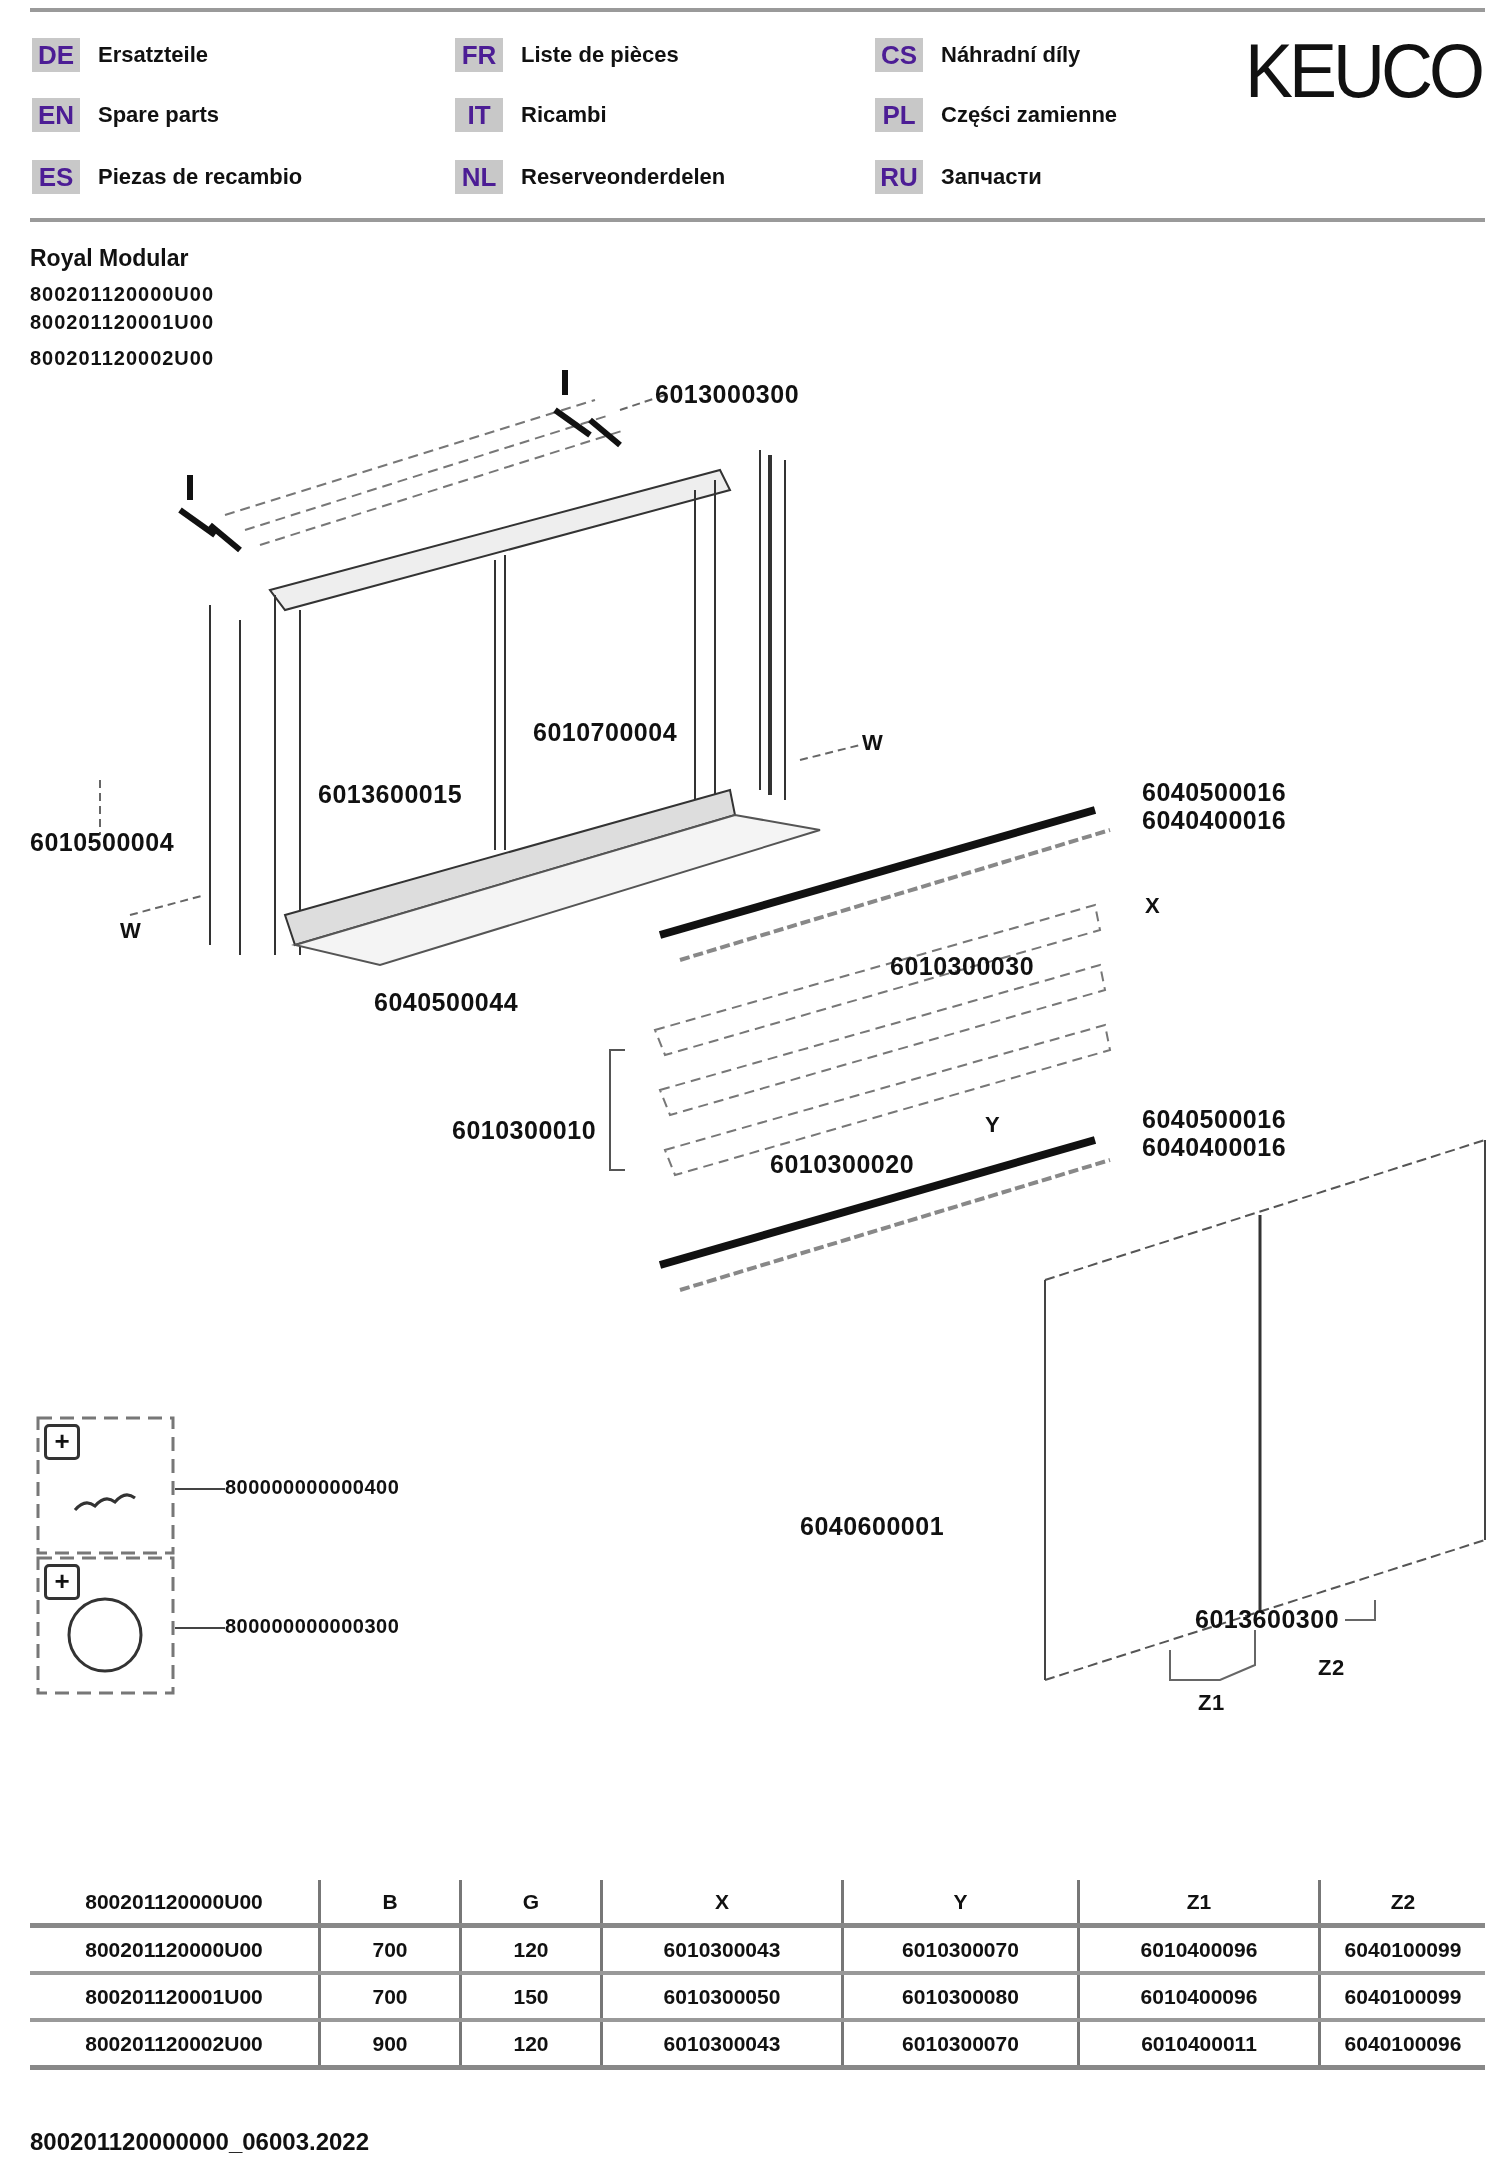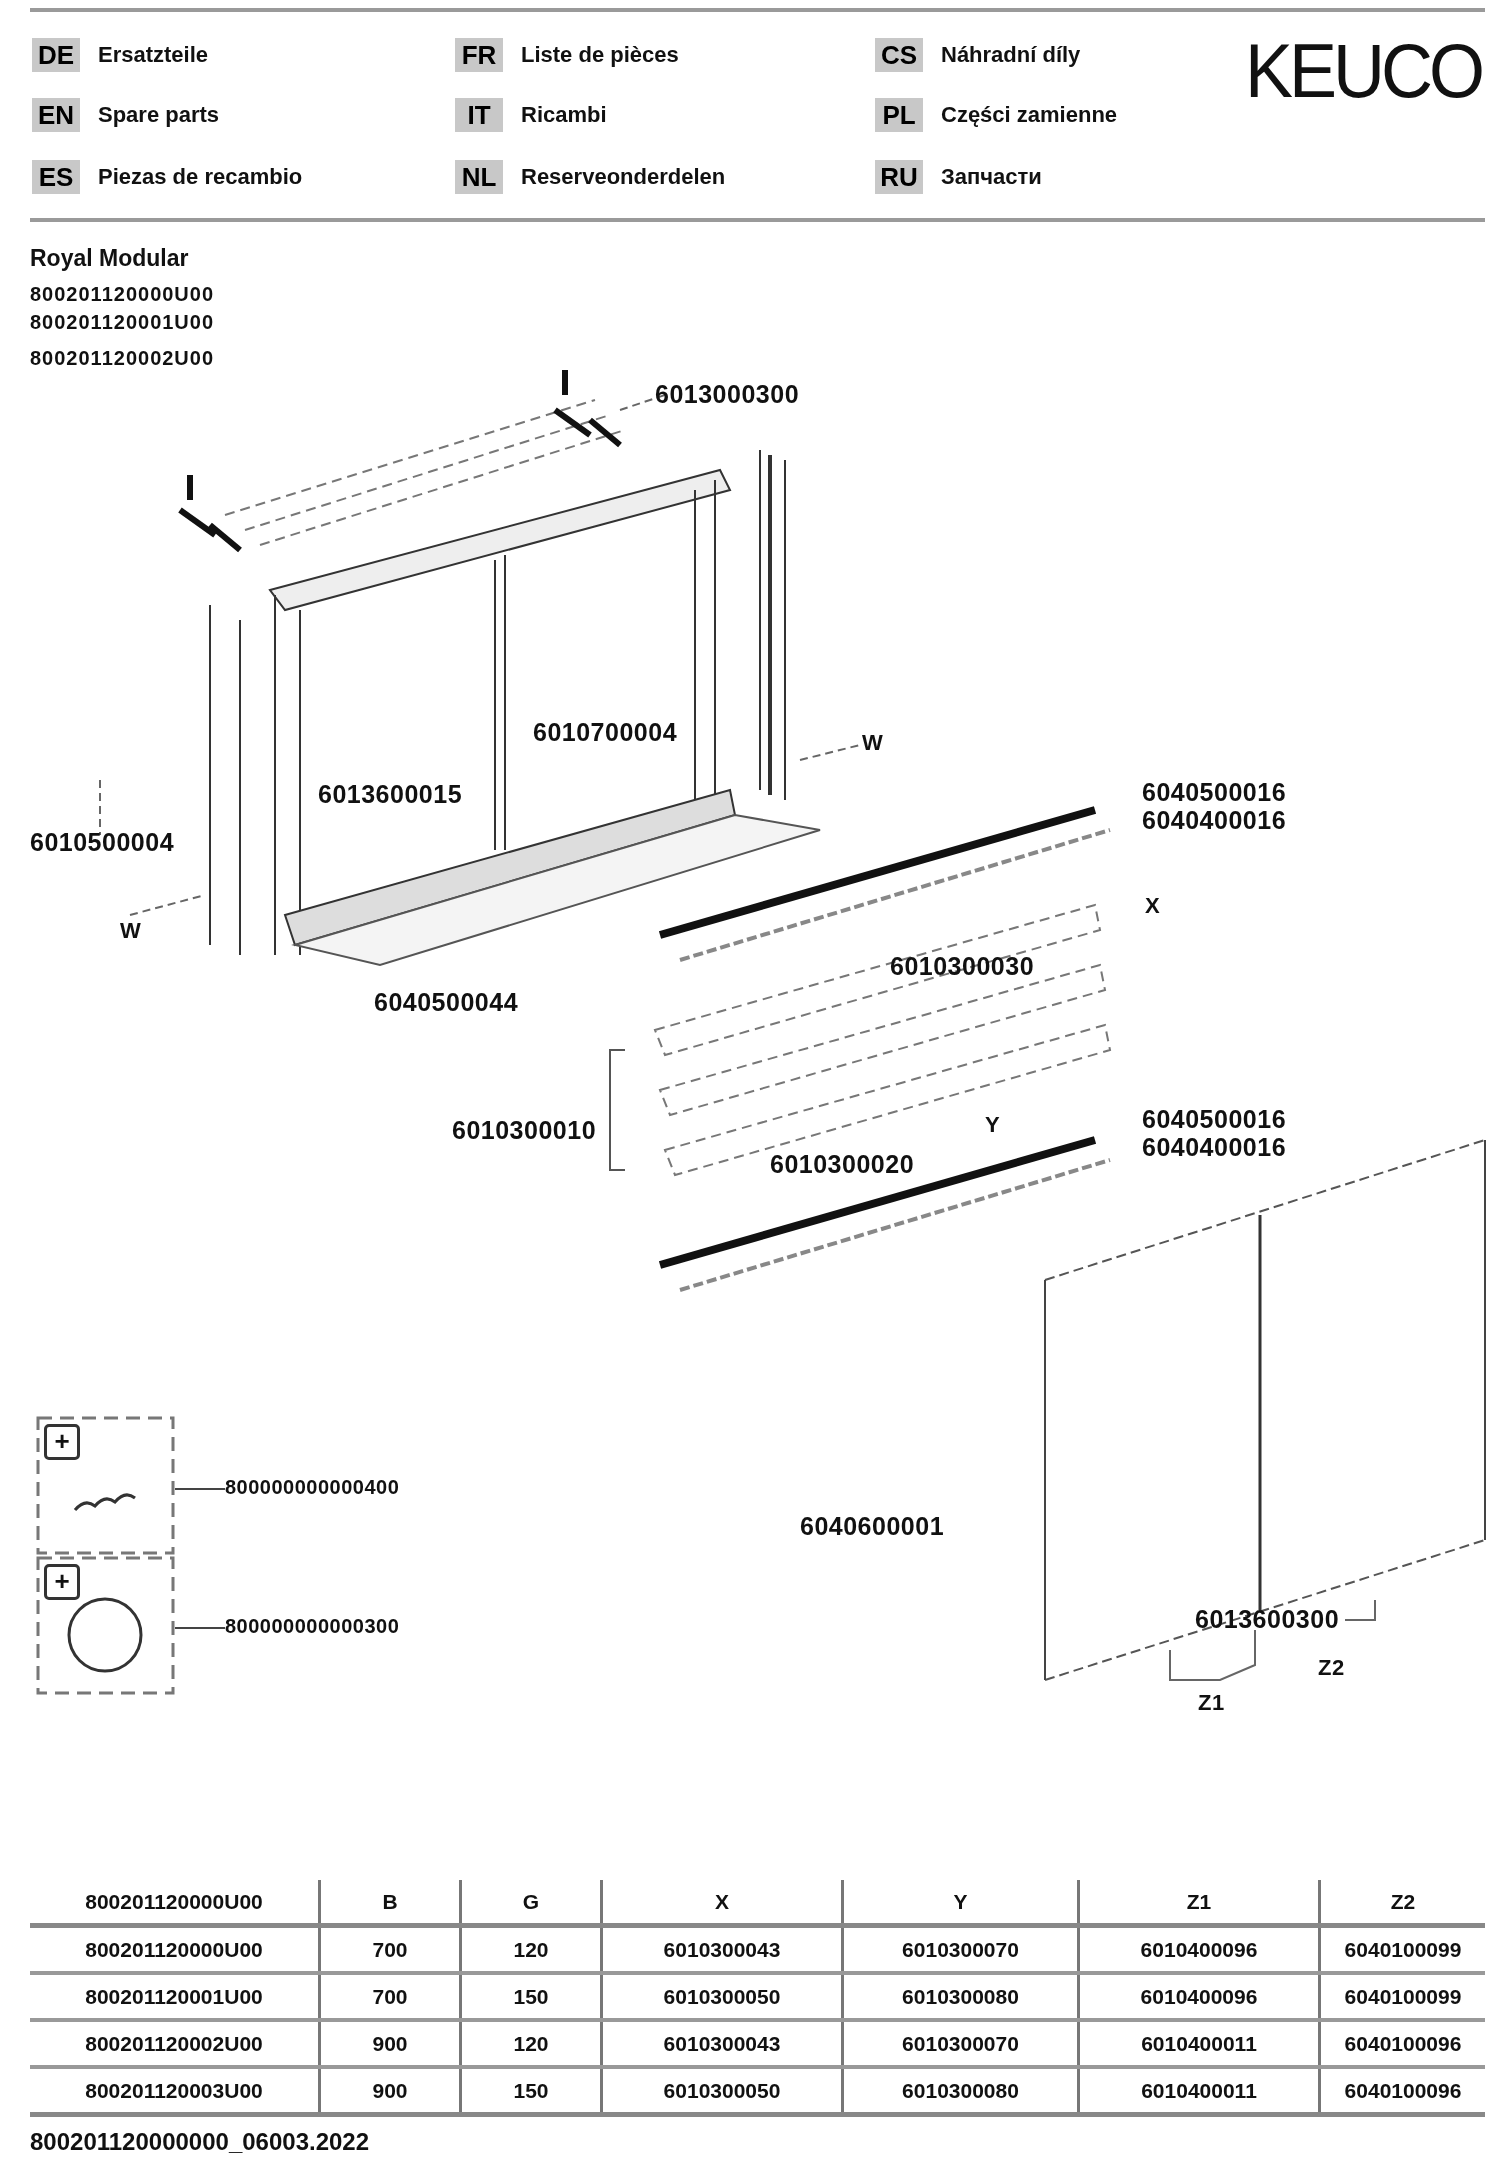--- a/index.html
+++ b/index.html
@@ -1,20 +1,20 @@
 <!DOCTYPE html>
 <html><head>
 <meta charset="utf-8">
 <style>
   html,body{margin:0;padding:0;background:#fff;}
   body{width:1500px;height:2162px;position:relative;overflow:hidden;font-family:"Liberation Sans",sans-serif;color:#111;}
   .abs{position:absolute;}
   .rule{position:absolute;left:30px;width:1455px;height:4px;background:#9a9a9a;}
   .lang-row{position:absolute;display:flex;align-items:center;gap:18px;font-weight:bold;font-size:22px;}
-  .lang-code{display:inline-block;width:48px;height:34px;line-height:34px;text-align:center;background:#c8c8c8;font-weight:bold;font-size:26px;color:#000000;}
+  .lang-code{display:inline-block;width:48px;height:34px;line-height:34px;text-align:center;background:#c8c8c8;font-weight:bold;font-size:26px;color:#4c1d95;}
   .logo{position:absolute;left:1245px;top:30px;font-size:72px;letter-spacing:-4px;font-weight:normal;color:#111;transform:scaleY(1.05);}
   .prod-title{position:absolute;left:30px;top:245px;font-weight:bold;font-size:23px;}
   .prod-code{position:absolute;left:30px;font-weight:bold;font-size:20px;letter-spacing:1px;}
   .lbl{position:absolute;font-size:25px;font-weight:bold;letter-spacing:0.5px;white-space:nowrap;}
   svg.diagram{position:absolute;left:0;top:0;}
   table.parts{position:absolute;left:30px;top:1880px;width:1455px;border-collapse:collapse;font-size:21px;font-weight:bold;}
   table.parts th, table.parts td{text-align:center;height:43px;border-left:3px solid #777;padding:0 4px;}
   table.parts th:first-child, table.parts td:first-child{border-left:none;}
   table.parts thead tr{border-bottom:5px solid #888;}
   table.parts tbody tr{border-bottom:4px solid #999;}
@@ -211,25 +211,16 @@
     </tr>
     <tr>
       <td>800201120002U00</td>
       <td>900</td>
       <td>120</td>
       <td>6010300043</td>
       <td>6010300070</td>
       <td>6010400011</td>
       <td>6040100096</td>
     </tr>
-    <tr>
-      <td>800201120003U00</td>
-      <td>900</td>
-      <td>150</td>
-      <td>6010300050</td>
-      <td>6010300080</td>
-      <td>6010400011</td>
-      <td>6040100096</td>
-    </tr>
   </tbody>
 </table>
 
 <div class="footer">800201120000000_06003.2022</div>
 
 </body></html>

